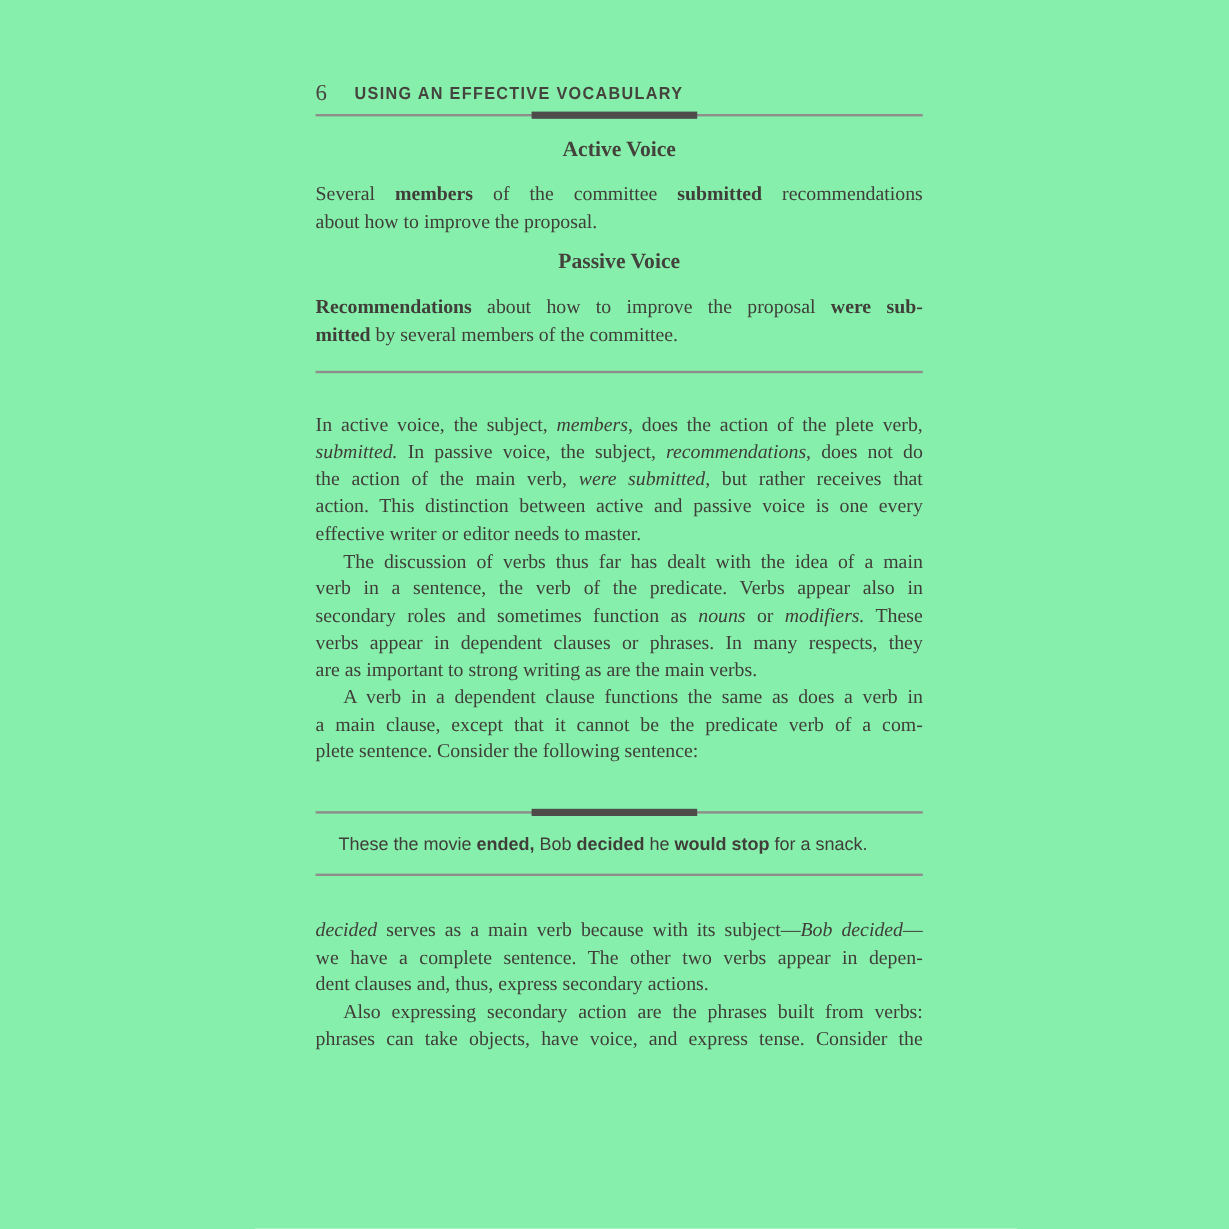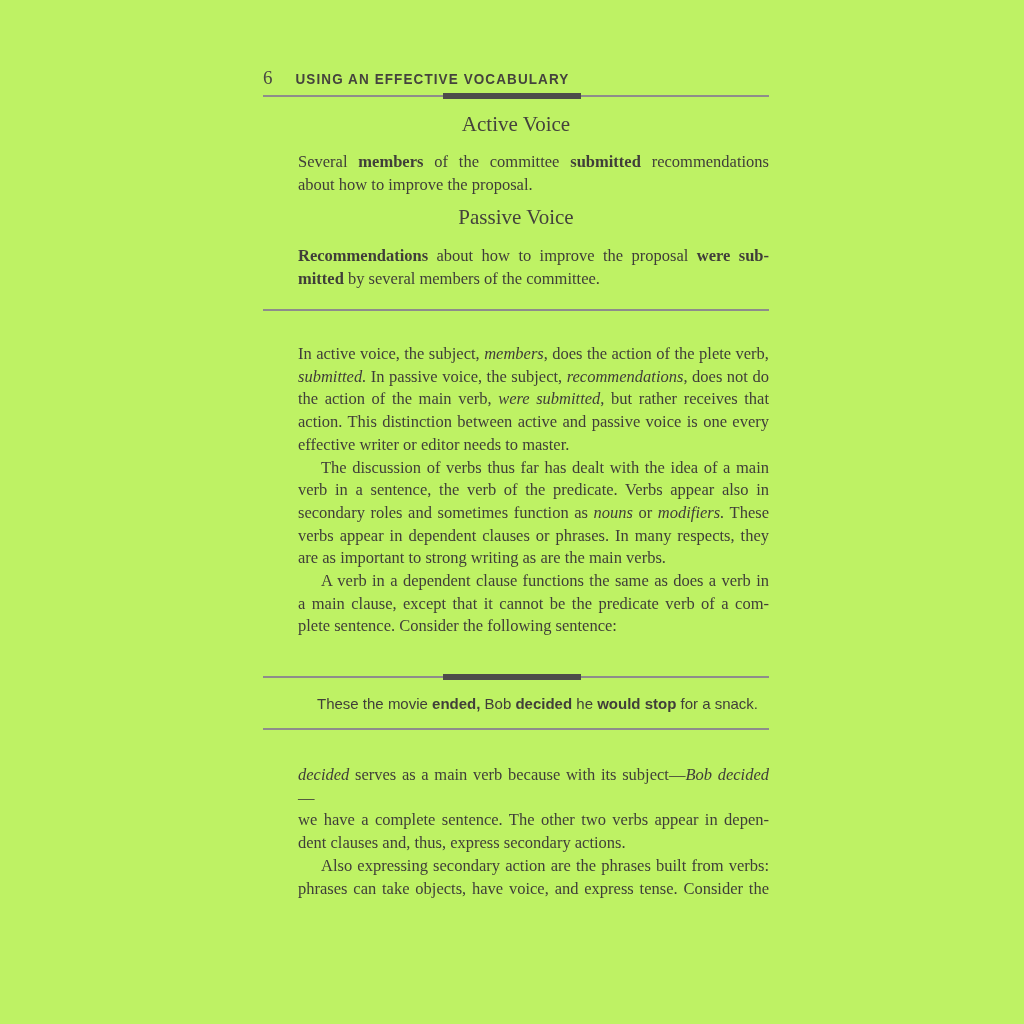--- a/index.html
+++ b/index.html
@@ -4,21 +4,21 @@
 <style>
   html, body { margin: 0; padding: 0; }
   body {
     width: 1024px; height: 1024px;
     background: #fdfdfc;
     font-family: "Liberation Serif", "DejaVu Serif", serif;
     color: #3e3c37;
     overflow: hidden;
     position: relative;
   }
-  .canvas { position: absolute; inset: 0; background: #bef264; }
+  .canvas { position: absolute; inset: 0; background: #86efac; }
   .page {
     position: absolute; left: 263px; top: 0;
     width: 506px; height: 1024px;
   }
   
   .running-head {
     position: absolute; top: 67px; left: 0; right: 0;
     white-space: nowrap;
     color: #45433d;
   }
@@ -39,35 +39,35 @@
     background: #8e8d8b; display: block;
   }
   .rule .seg {
     position: absolute; left: 180px; width: 138px; top: 0; height: 6px;
     background: #4d4c4a; display: block;
   }
   
   .voice-heading {
     position: absolute; left: 0; right: 0; margin: 0;
     text-align: center;
-    font-size: 21px; font-weight: 400; color: #44423c;
+    font-size: 18px; font-weight: 700; color: #44423c;
     line-height: 24px;
   }
   
   .rich { position: absolute; left: 0; right: 0; }
   .serif {
     font-family: "Liberation Serif", "DejaVu Serif", serif;
     font-size: 16.5px; line-height: 22.7px; color: #403e39;
   }
   .sans {
     font-family: "Liberation Sans", "DejaVu Sans", sans-serif;
     font-size: 15px; line-height: 23px; color: #403e39;
   }
   .boxed { padding-left: 19px; }
-  .tline { text-align: justify; text-align-last: justify; margin-left: 35px; }
+  .tline { text-align: justify; text-align-last: justify; }
   .tline.last { text-align-last: left; }
   .tline.ind { text-indent: 23px; }
   .s-n { font-weight: normal; font-style: normal; }
   .s-b { font-weight: 700; }
   .s-i { font-style: italic; }
 </style>
 </head>
 <body>
 
 <div class="canvas">

